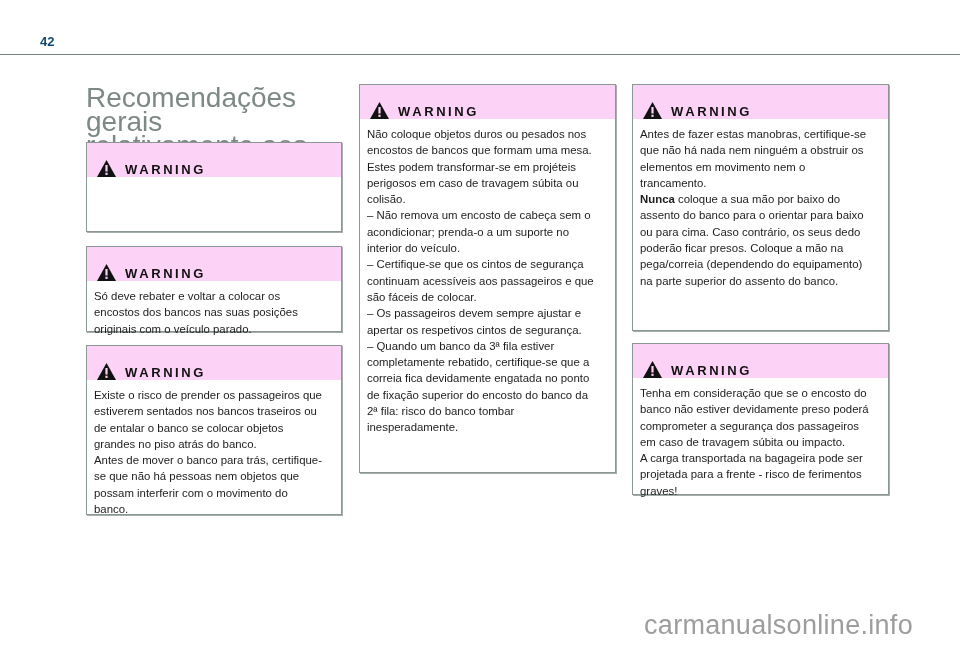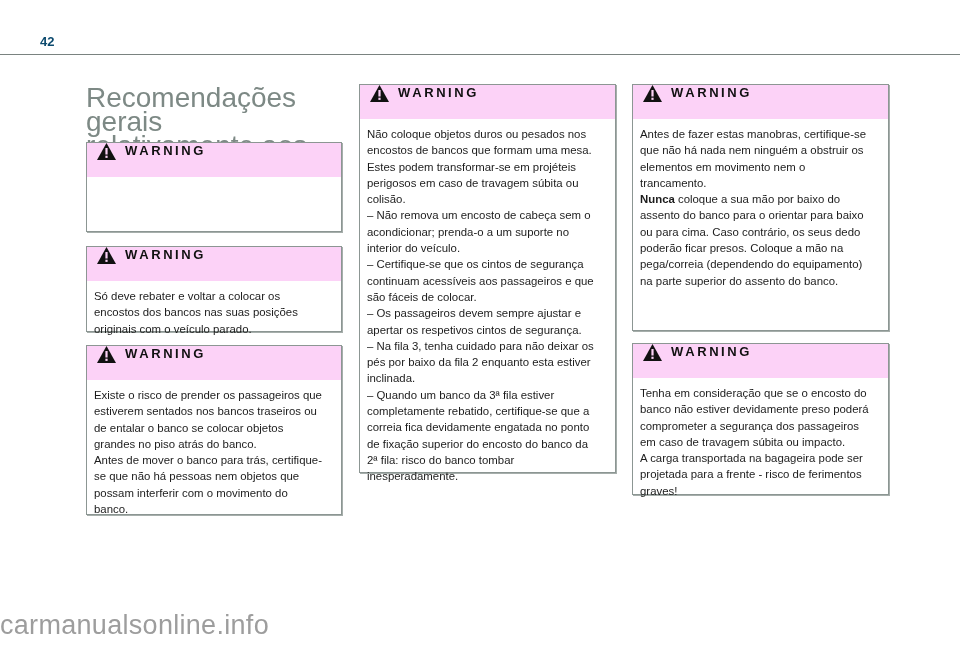--- a/index.html
+++ b/index.html
@@ -25,36 +25,36 @@
   .warn {
     position: absolute;
     border: 1px solid #8c9693;
     box-shadow: 1px 1px 0 #a6aeab;
     background: #fff;
     box-sizing: border-box;
   }
   .warn-head {
     background: #fcd2f7;
     height: 34px;
-    display: flex; align-items: flex-start;
+    display: flex; align-items: flex-end;
     padding-left: 10px;
   }
   .warn-icon { width: 19px; height: 17px; display: inline-block; margin-right: 9px; }
   .warn-icon svg { display: block; }
   .warn-title {
     font-weight: bold; font-size: 13px; letter-spacing: 2.6px; color: #111;
   }
   .warn-body {
     padding: 7px 16px 6px 7px;
     font-size: 11.4px; line-height: 16.3px; color: #1c1c1c;
   }
   .warn-body p { margin: 0; }
   .watermark {
-    position: absolute; left: 0; top: 610px; width: 905px; 
-    font-size: 27px; color: #9d9d9d; letter-spacing: 0.3px;
+    position: absolute; left: 0; top: 610px; width: 905px; text-align: right;
+    font-size: 27px; color: #9d9d9d; letter-spacing: 0.3px; padding-left: 8px;
   }
 </style>
 </head>
 <body>
 
 <div class="page-number">42</div>
 <div class="top-rule"></div>
 
 <h1 class="section-title">
   <span>Recomendações gerais</span><br>
@@ -116,21 +116,20 @@
           <rect x="8.4" y="12.7" width="2.2" height="2.2" fill="#fcd2f7"></rect>
         </svg>
     </span>
     <span class="warn-title">WARNING</span>
   </div>
   <div class="warn-body">
     <p>Não coloque objetos duros ou pesados nos encostos de bancos que formam uma mesa. Estes podem transformar-se em projéteis perigosos em caso de travagem súbita ou colisão.</p>
     <p>–  Não remova um encosto de cabeça sem o acondicionar; prenda-o a um suporte no interior do veículo.</p>
     <p>–  Certifique-se que os cintos de segurança continuam acessíveis aos passageiros e que são fáceis de colocar.</p>
     <p>–  Os passageiros devem sempre ajustar e apertar os respetivos cintos de segurança.</p>
-    <p>–  Na fila 3, tenha cuidado para não deixar os pés por baixo da fila 2 enquanto esta estiver inclinada.</p>
     <p>–  Quando um banco da 3ª fila estiver completamente rebatido, certifique-se que a correia fica devidamente engatada no ponto de fixação superior do encosto do banco da 2ª fila: risco do banco tombar inesperadamente.</p>
   </div>
 </div>
 
 <div class="warn" style="left:632px; top:84px; width:257px; height:247px;">
   <div class="warn-head">
     <span class="warn-icon">
       <svg width="19" height="17" viewBox="0 0 19 17">
           <polygon points="9.5,0 19,17 0,17" fill="#111"></polygon>
           <rect x="8.4" y="5" width="2.2" height="6.5" fill="#fcd2f7"></rect>

